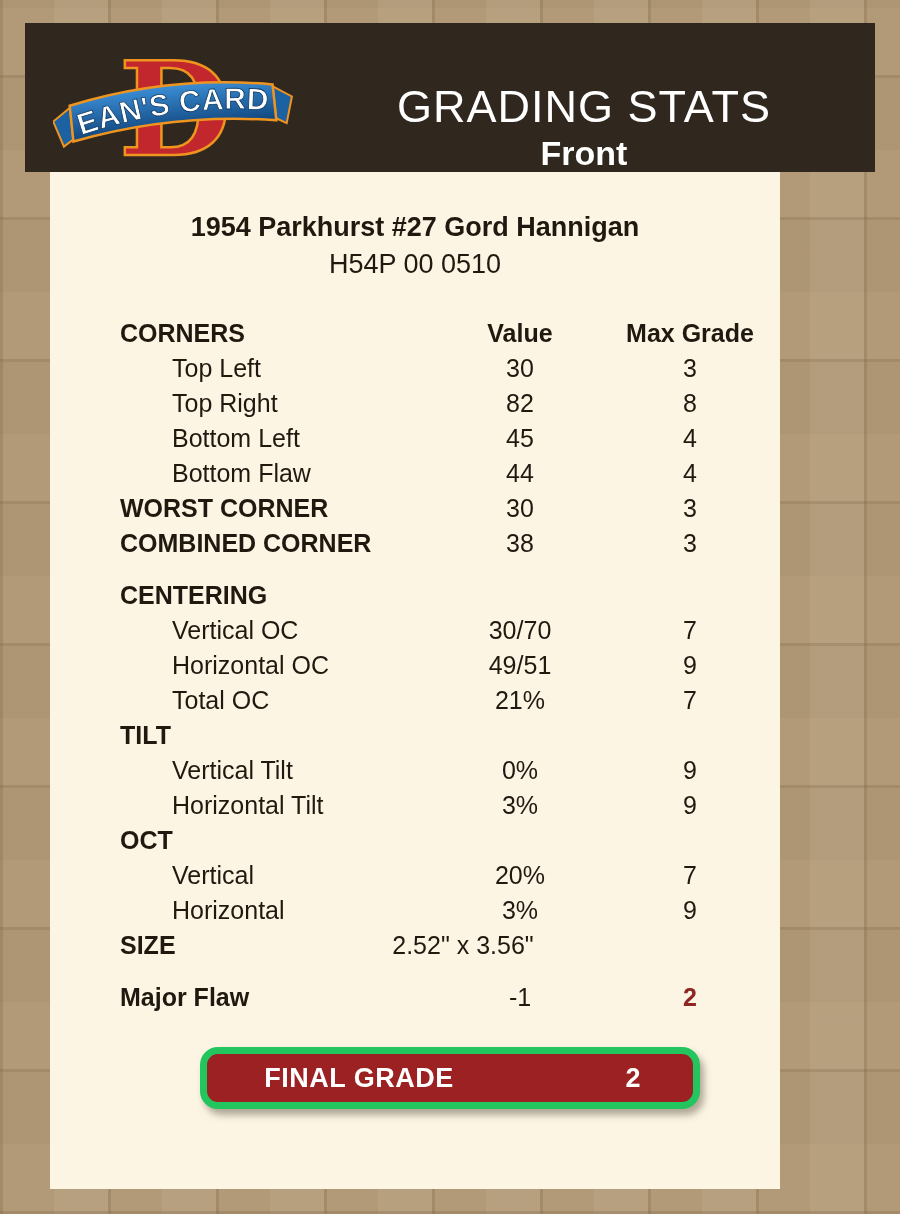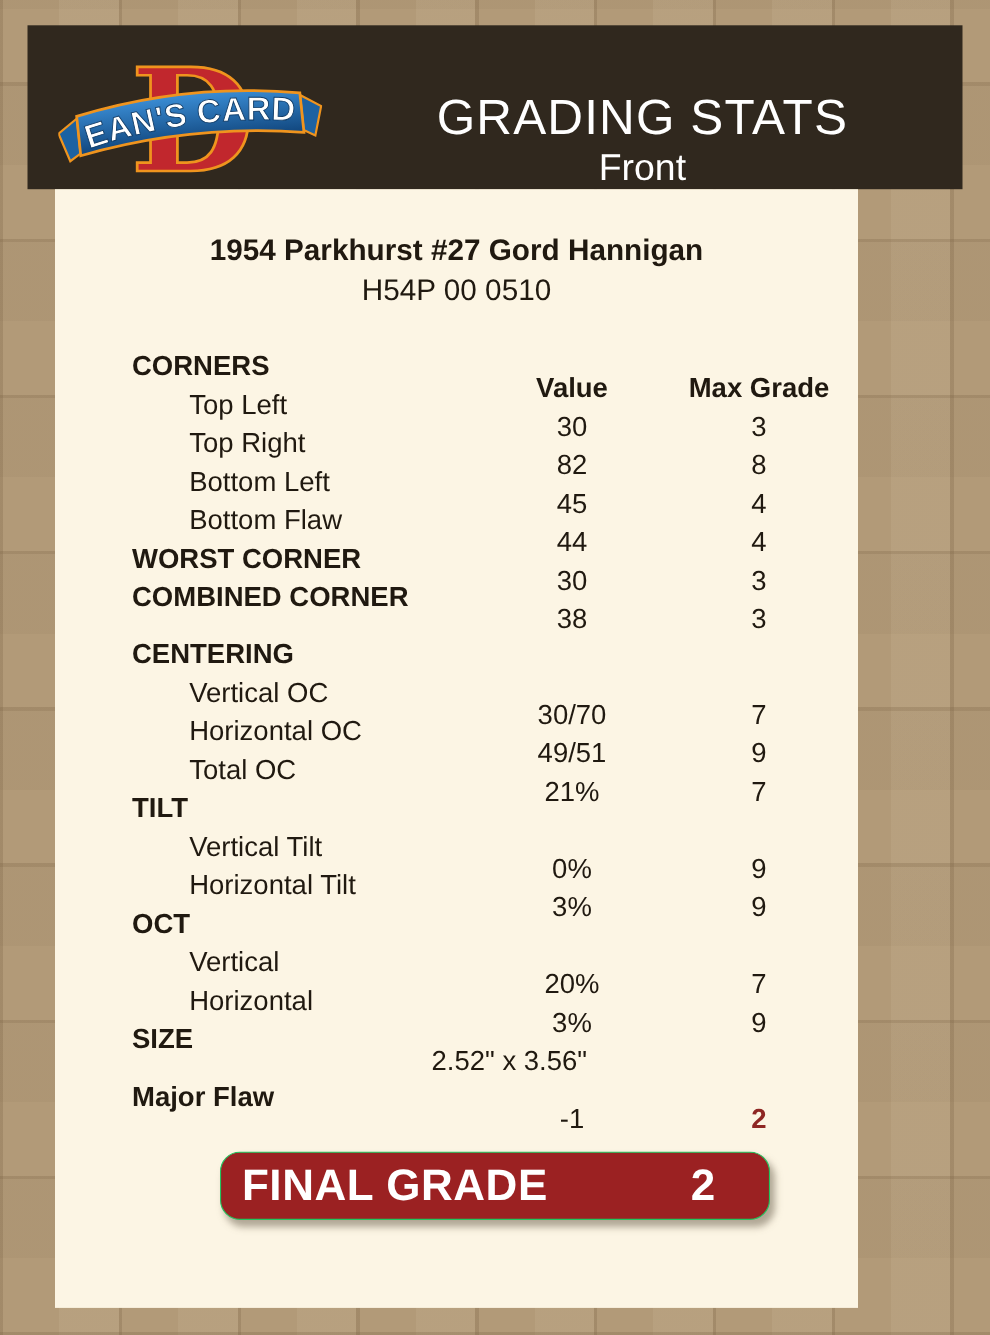--- a/index.html
+++ b/index.html
@@ -14,46 +14,46 @@
       repeating-linear-gradient(0deg, transparent 0 70px, rgba(90,70,45,0.05) 70px 142px);
   }
   
   .header-band{
     position:absolute;left:25px;top:23px;width:850px;height:149px;
     background:#30281e;display:flex;align-items:center;
   }
   .logo-wrap{margin-left:28px;width:240px;height:138px;flex:0 0 auto;}
   .title-box{flex:1;text-align:center;margin-top:16px;}
   .main-title{color:#ffffff;font-size:45px;letter-spacing:1px;line-height:50px;margin-top:45px;}
-  .sub-title{color:#ffffff;font-size:34px;line-height:42px;}
+  .sub-title{color:#ffffff;font-size:34px;line-height:42px;font-weight:bold;}
   
   .panel{
     position:absolute;left:50px;top:172px;width:730px;height:1017px;
     background:#fcf5e4;color:#201910;
   }
   .card-name{margin-top:38px;text-align:center;font-size:27px;font-weight:bold;line-height:34px;}
   .card-serial{text-align:center;font-size:27px;line-height:36px;margin-top:2px;}
   
   .table{margin-top:34px;}
   .row{display:grid;grid-template-columns:300px 200px 140px;padding-left:70px;
        height:35px;line-height:35px;font-size:25px;}
   .row.gap{margin-top:17px;}
   .cell{white-space:nowrap;}
   .row.item .label{padding-left:52px;}
   .row.section .label,.row.colheader .label{font-weight:bold;}
   .row.colheader .value,.row.colheader .max{font-weight:bold;}
-  .value,.max{text-align:center;margin-top:20px;}
+  .value,.max{text-align:center;}
   .value.shift-left{transform:translateX(-57px);}
   .max.red{color:#8e2623;font-weight:bold;}
   
   .final-btn{
     margin:32px 0 0 150px;width:500px;height:62px;box-sizing:border-box;
-    background:#9b2122;border:1px solid #22c55e;border-radius:18px;
+    background:#9b2122;border:7px solid #22c55e;border-radius:18px;
     box-shadow:4px 6px 7px rgba(115,104,86,0.55);
-    display:flex;align-items:center;color:#ffffff;font-weight:bold;font-size:40px;
+    display:flex;align-items:center;color:#ffffff;font-weight:bold;font-size:27px;
     cursor:default;
   }
   .final-label{flex:1;text-align:center;padding-right:62px;letter-spacing:0.5px;}
   .final-value{width:120px;text-align:center;}
 </style>
 </head>
 <body>
 
 <div class="screen">
 

